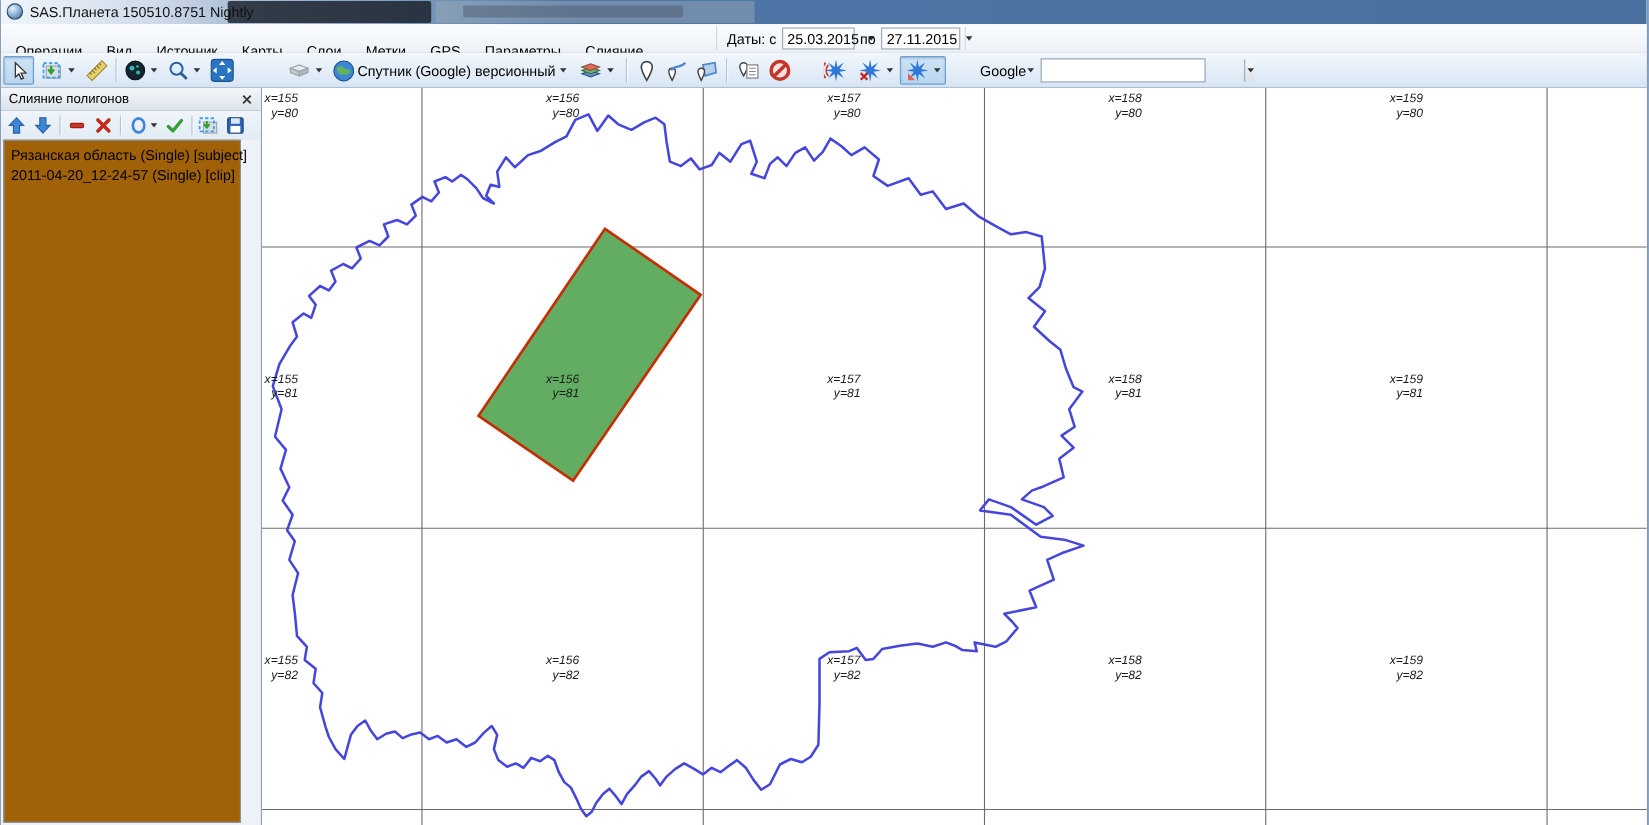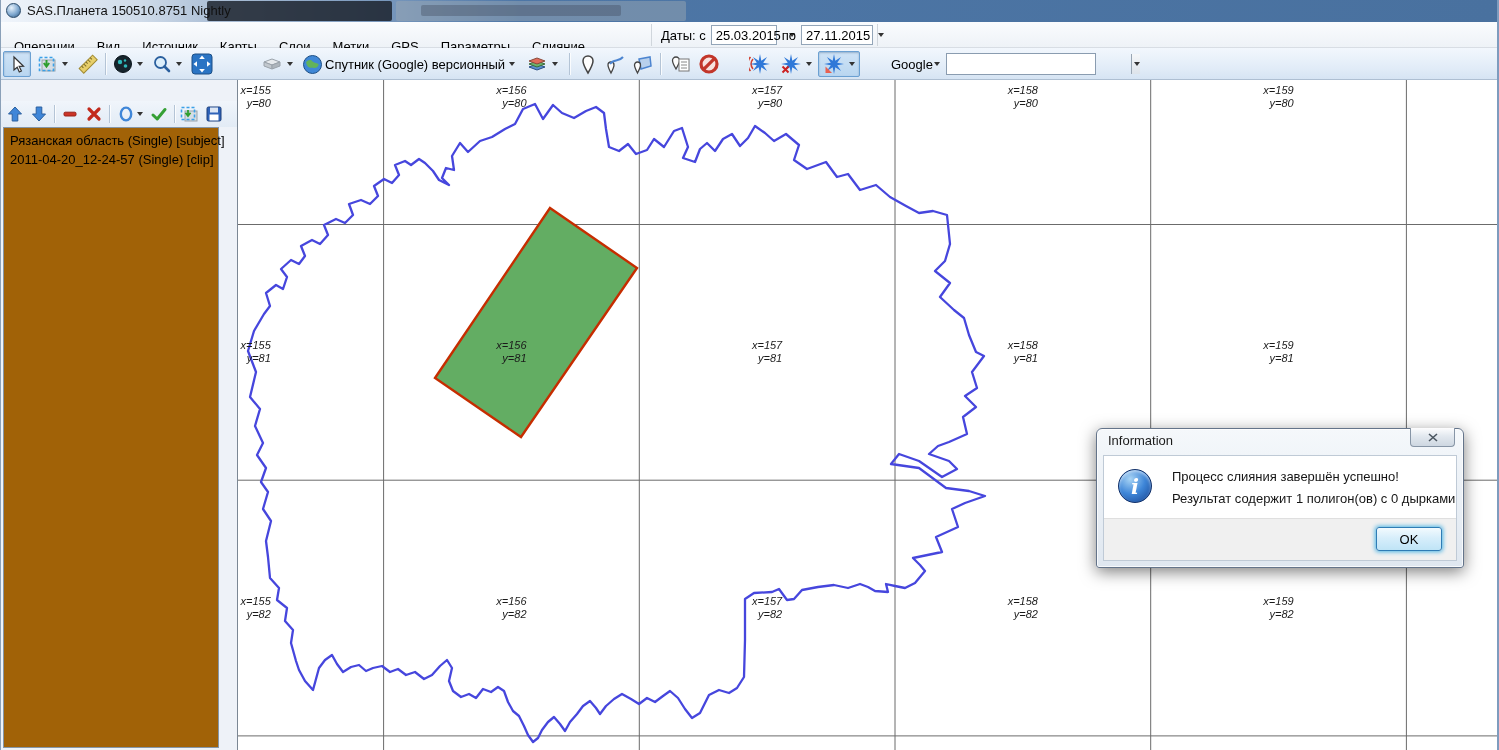--- a/index.html
+++ b/index.html
@@ -331,20 +331,28 @@
           <div>y=82</div>
         </div>
         <div class="tile-label" style="left: 1040.5px; top: 527.9px;">
           <div>x=159</div>
           <div>y=82</div>
         </div>
       </div>
   </div>
 
   <div class="panel">
+    <div class="panel-title">
+      <span>Слияние полигонов</span>
+      <span class="panel-close">
+        <svg width="9" height="9">
+            <path d="M1 1 L8 8 M8 1 L1 8" stroke="#333" stroke-width="1.6"></path>
+          </svg>
+      </span>
+    </div>
     <div class="panel-toolbar">
       <div class="pbtn">
         <svg width="18" height="18">
             <path d="M9 2 L15.5 9 H11.8 V16 H6.2 V9 H2.5 Z" fill="#3f86d8" stroke="#2a5f9e"></path>
           </svg>
       </div>
       <div class="pbtn">
         <svg width="18" height="18">
             <path d="M9 16 L2.5 9 H6.2 V2 H11.8 V9 H15.5 Z" fill="#3f86d8" stroke="#2a5f9e"></path>
           </svg>
@@ -387,30 +395,14 @@
           <rect x="4.5" y="9.5" width="9" height="6" fill="#fff"></rect>
         </svg>
       </div>
     </div>
     <div class="panel-list">
         <div class="list-item">Рязанская область (Single) [subject]</div>
         <div class="list-item">2011-04-20_12-24-57 (Single) [clip]</div>
       </div>
   </div>
 
-  <div class="dialog">
-    <div class="dlg-title">Information</div>
-    <div class="dlg-close">
-      <svg width="10" height="9">
-          <path d="M1 1 L9 8 M9 1 L1 8" stroke="#4a5560" stroke-width="1.6"></path>
-        </svg>
-    </div>
-    <div class="dlg-body">
-      <div class="info-icon">i</div>
-      <div class="dlg-line" style="top:13px">Процесс слияния завершён успешно!</div>
-      <div class="dlg-line" style="top:35px">Результат содержит 1 полигон(ов) с 0 дырками</div>
-      <div class="dlg-footer">
-        <div class="ok-btn">OK</div>
-      </div>
-    </div>
-  </div>
 
 </div>
 
 </body></html>

